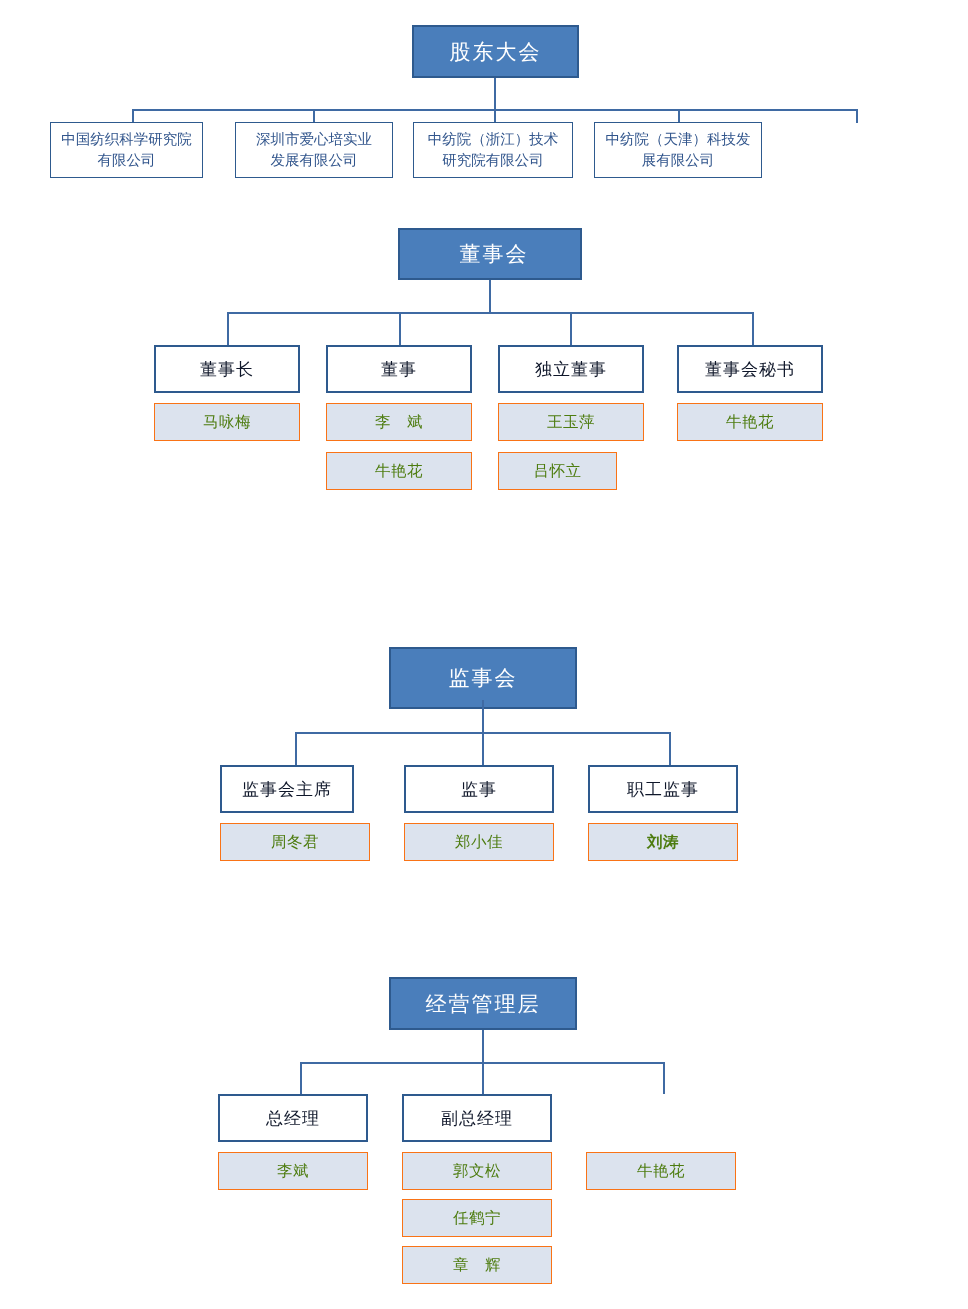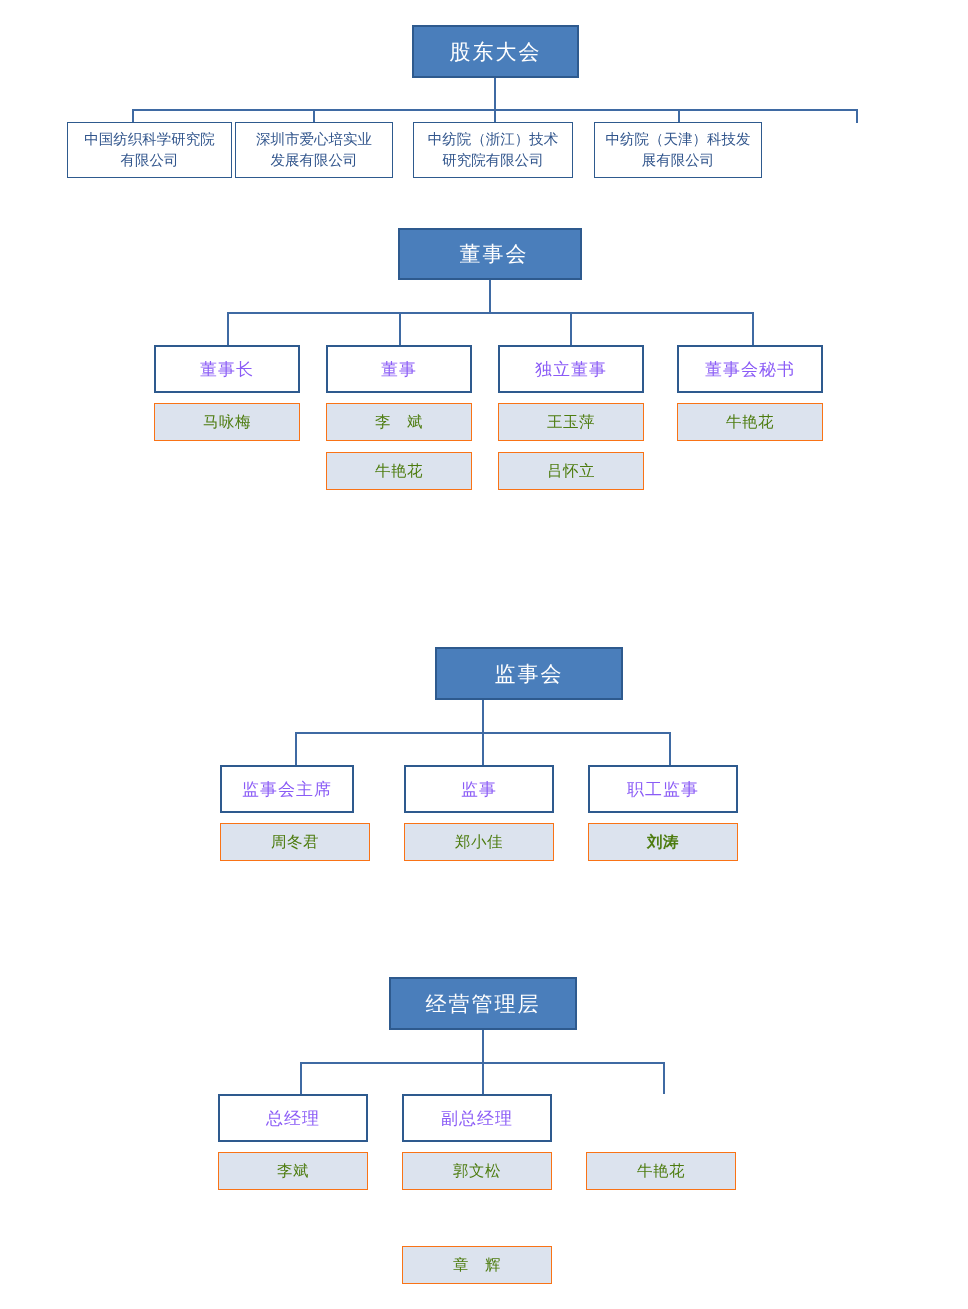--- a/index.html
+++ b/index.html
@@ -46,21 +46,21 @@
     text-align: center;
     font-size: 14.5px;
     line-height: 1.45;
     padding: 2px 4px;
   }
 
   
   .role-box {
     background: #ffffff;
     border: 2.4px solid #2e5a8e;
-    color: #8b5cf6;
+    color: #0f172a;
     display: flex;
     align-items: center;
     justify-content: center;
     text-align: center;
     font-size: 17px;
     letter-spacing: 1px;
   }
 
   
   .name-box {
@@ -91,21 +91,21 @@
   <div class="abs line-v" style="left:494px; top:78px; height:32px;"></div>
 
   <div class="abs line-h" style="left:132px; top:109px; width:725px;"></div>
 
   <div class="abs line-v" style="left:132px; top:109px; height:14px;"></div>
   <div class="abs line-v" style="left:313px; top:109px; height:14px;"></div>
   <div class="abs line-v" style="left:494px; top:109px; height:14px;"></div>
   <div class="abs line-v" style="left:678px; top:109px; height:14px;"></div>
   <div class="abs line-v" style="left:856px; top:109px; height:14px;"></div>
 
-  <div class="abs shareholder-box" style="left:50px; top:122px; width:165px; height:56px;margin-left:17px;">
+  <div class="abs shareholder-box" style="left:50px; top:122px; width:153px; height:56px;">
     <span>
       <span>中国纺织科学研究院</span><br>
       <span>有限公司</span>
     </span>
   </div>
   <div class="abs shareholder-box" style="left:235px; top:122px; width:158px; height:56px;">
     <span>
       <span>深圳市爱心培实业</span><br>
       <span>发展有限公司</span>
     </span>
@@ -150,32 +150,32 @@
   <div class="abs name-box" style="left:326px; top:452px; width:146px; height:38px;">
     <span>牛艳花</span>
   </div>
 
   <div class="abs role-box" style="left:498px; top:345px; width:146px; height:48px;">
     <span>独立董事</span>
   </div>
   <div class="abs name-box" style="left:498px; top:403px; width:146px; height:38px;">
     <span>王玉萍</span>
   </div>
-  <div class="abs name-box" style="left:498px; top:452px; width:146px; height:38px;">
+  <div class="abs name-box" style="left:498px; top:452px; width:119px; height:38px;">
     <span>吕怀立</span>
   </div>
 
   <div class="abs role-box" style="left:677px; top:345px; width:146px; height:48px;">
     <span>董事会秘书</span>
   </div>
   <div class="abs name-box" style="left:677px; top:403px; width:146px; height:38px;">
     <span>牛艳花</span>
   </div>
 
-  <div class="abs header-box" style="left:389px; top:647px; width:188px; height:53px;margin-left:46px;">
+  <div class="abs header-box" style="left:389px; top:647px; width:188px; height:62px;">
     <span>监事会</span>
   </div>
 
   <div class="abs line-v" style="left:482px; top:700px; height:33px;"></div>
   <div class="abs line-h" style="left:295px; top:732px; width:375px;"></div>
   <div class="abs line-v" style="left:295px; top:732px; height:33px;"></div>
   <div class="abs line-v" style="left:482px; top:732px; height:33px;"></div>
   <div class="abs line-v" style="left:669px; top:732px; height:33px;"></div>
 
   <div class="abs role-box" style="left:220px; top:765px; width:134px; height:48px;">
@@ -215,20 +215,23 @@
   <div class="abs name-box" style="left:218px; top:1152px; width:150px; height:38px;">
     <span>李斌</span>
   </div>
 
   <div class="abs role-box" style="left:402px; top:1094px; width:150px; height:48px;">
     <span>副总经理</span>
   </div>
   <div class="abs name-box" style="left:402px; top:1152px; width:150px; height:38px;">
     <span>郭文松</span>
   </div>
+  <div class="abs name-box" style="left:402px; top:1199px; width:150px; height:38px;">
+    <span>任鹤宁</span>
+  </div>
   <div class="abs name-box" style="left:402px; top:1246px; width:150px; height:38px;">
     <span>章　辉</span>
   </div>
 
   <div class="abs name-box" style="left:586px; top:1152px; width:150px; height:38px;">
     <span>牛艳花</span>
   </div>
 
 </div>
 

